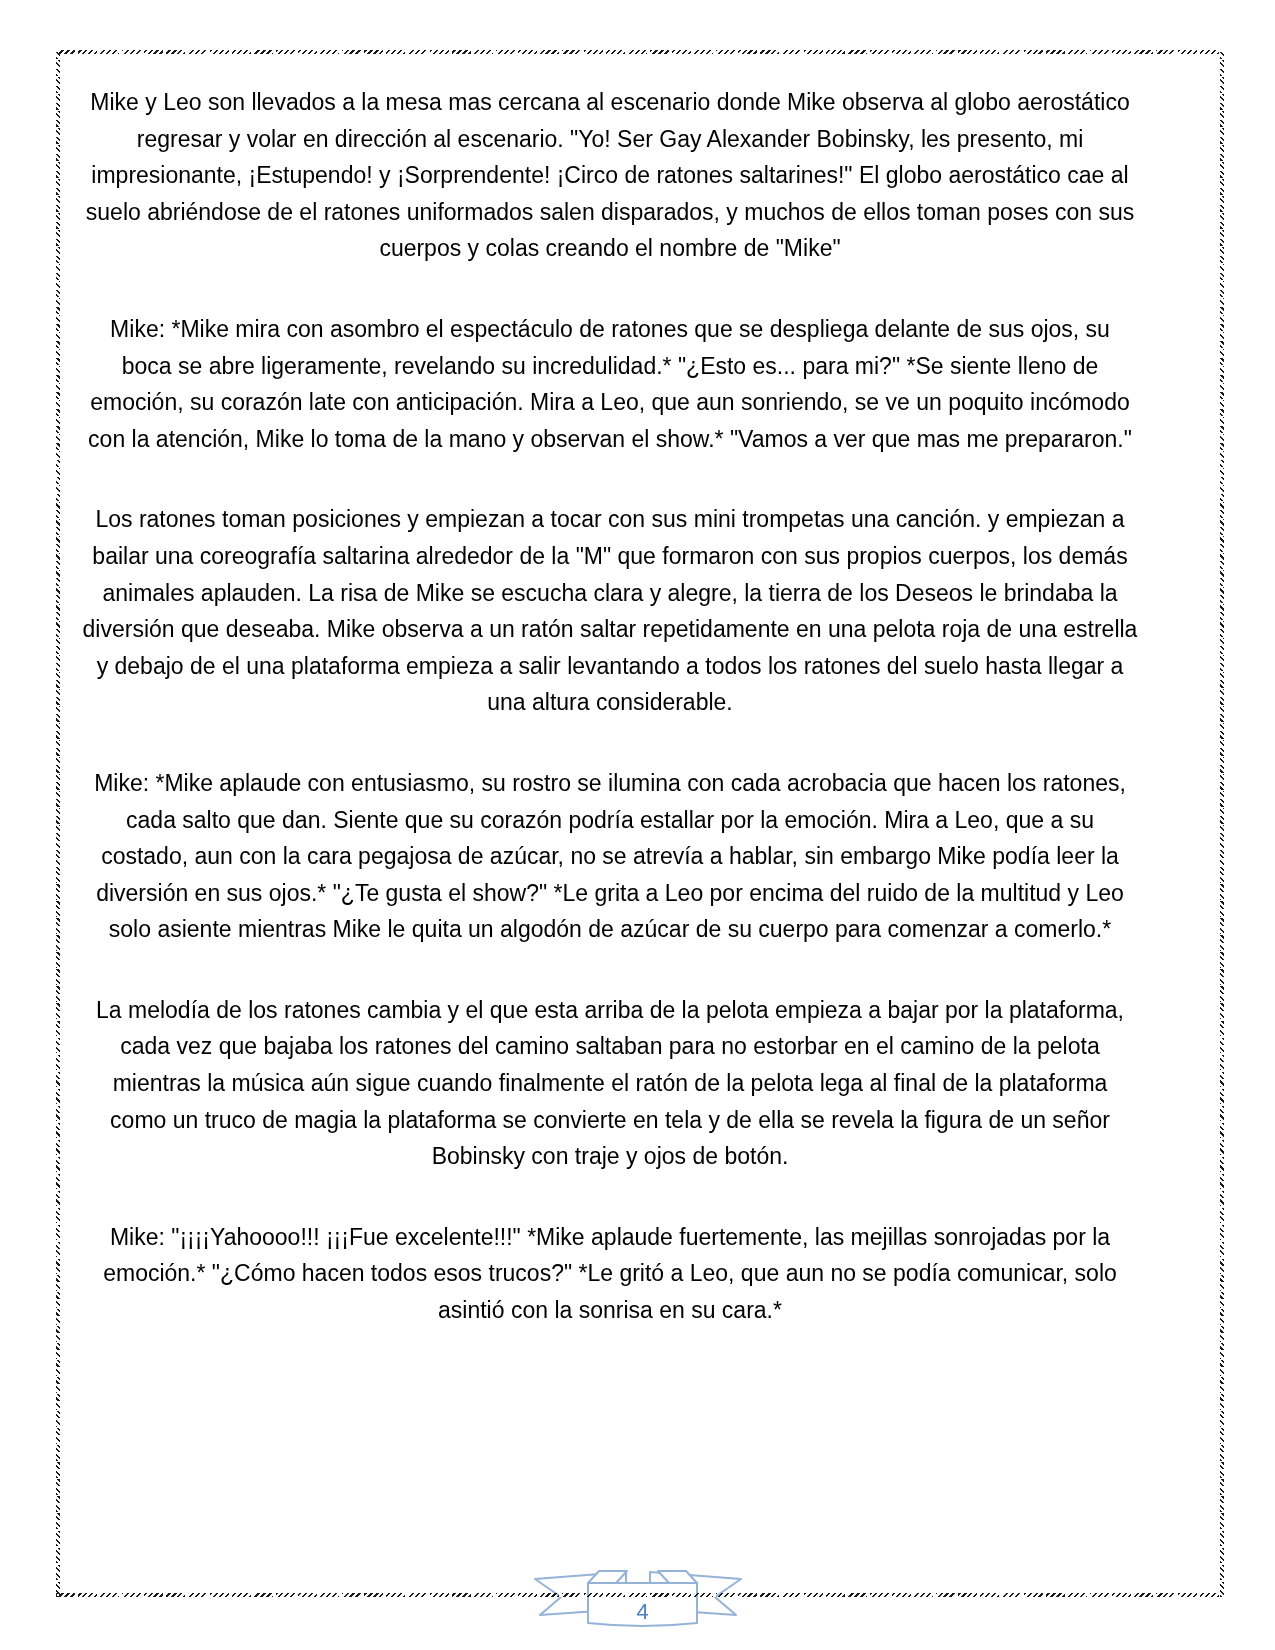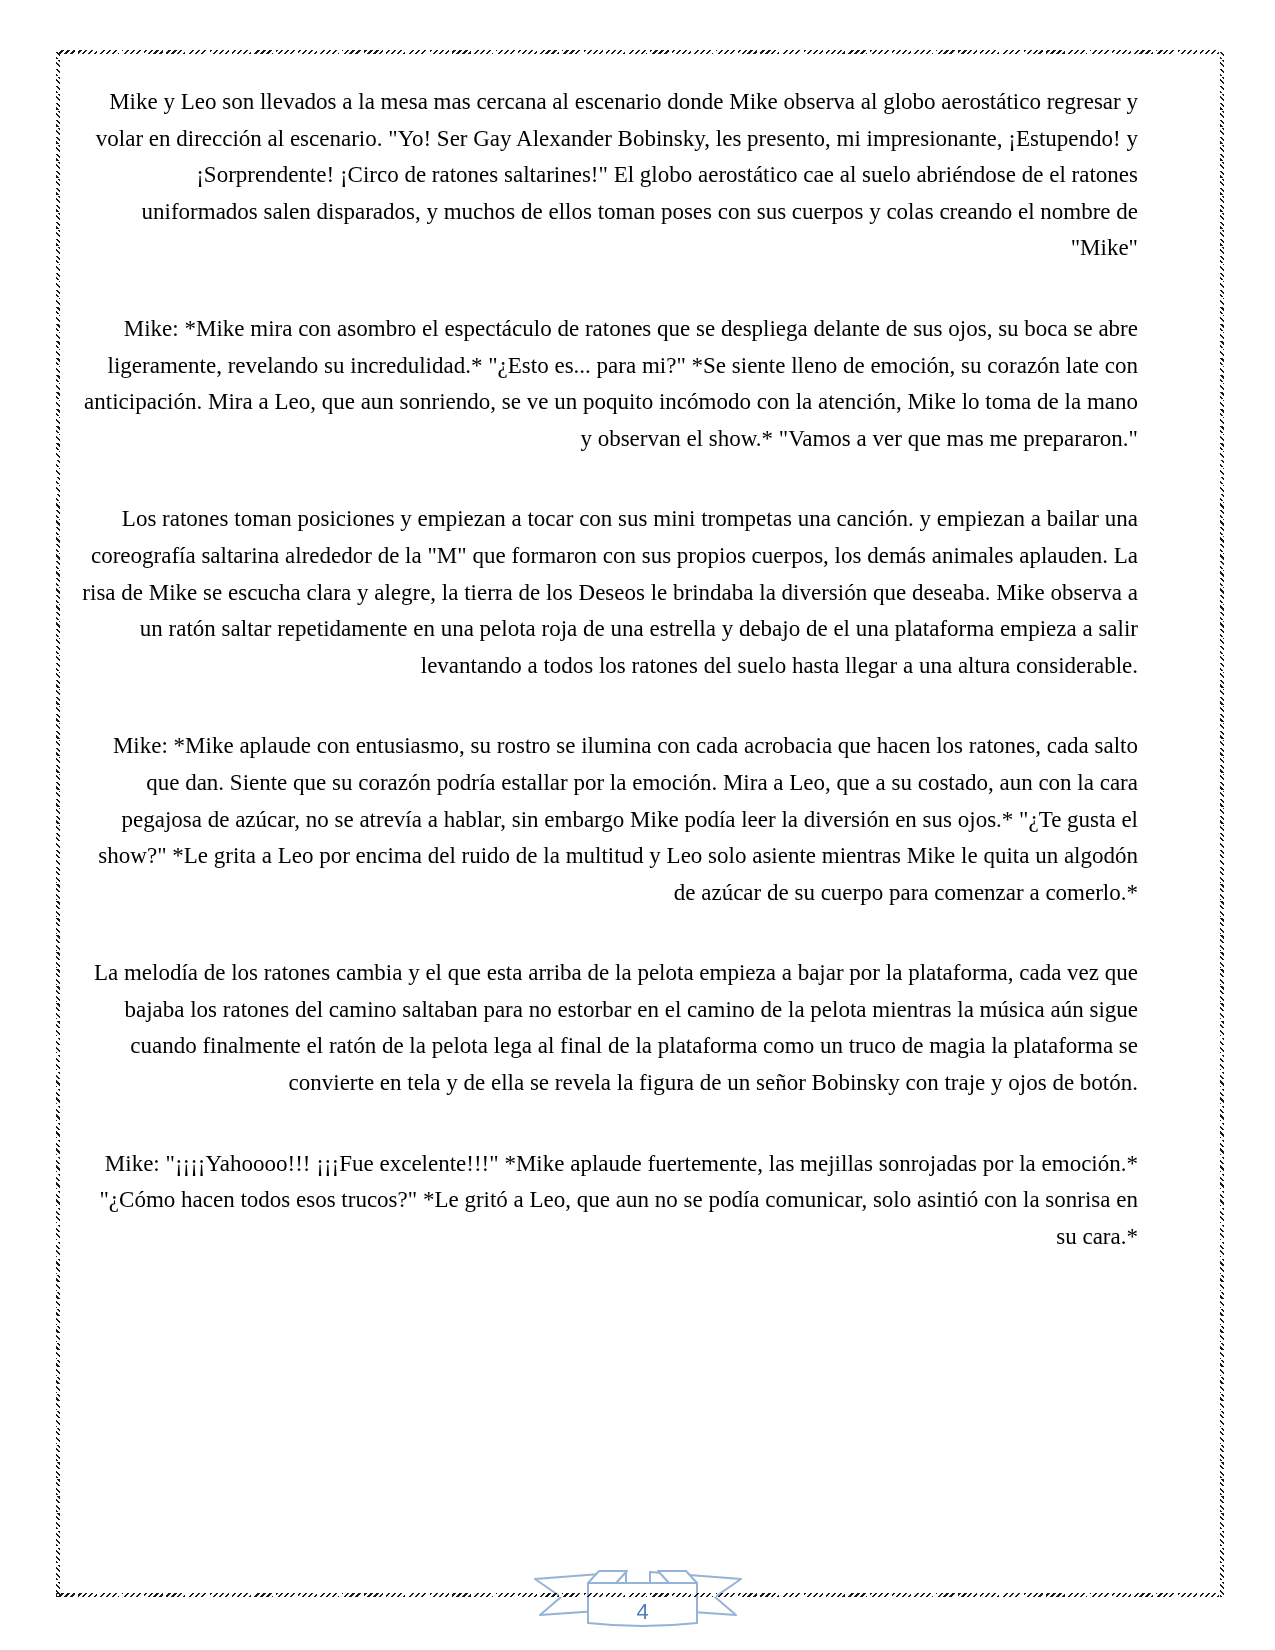--- a/index.html
+++ b/index.html
@@ -48,23 +48,22 @@
     top: 84px;
     width: 1056px;
     color: #000000;
     font-size: 23px;
     line-height: 36.6px;
     z-index: 1;
   }
   .content p {
     margin: 0 0 44px 0;
     padding: 0;
-    text-align: right;
+    text-align: center;
     word-spacing: normal;
-    font-family: Liberation Serif, serif;
   }
 
   
   .footer-ribbon {
     position: absolute;
     left: 531px;
     top: 1567px;
     width: 214px;
     height: 62px;
     z-index: 1;

